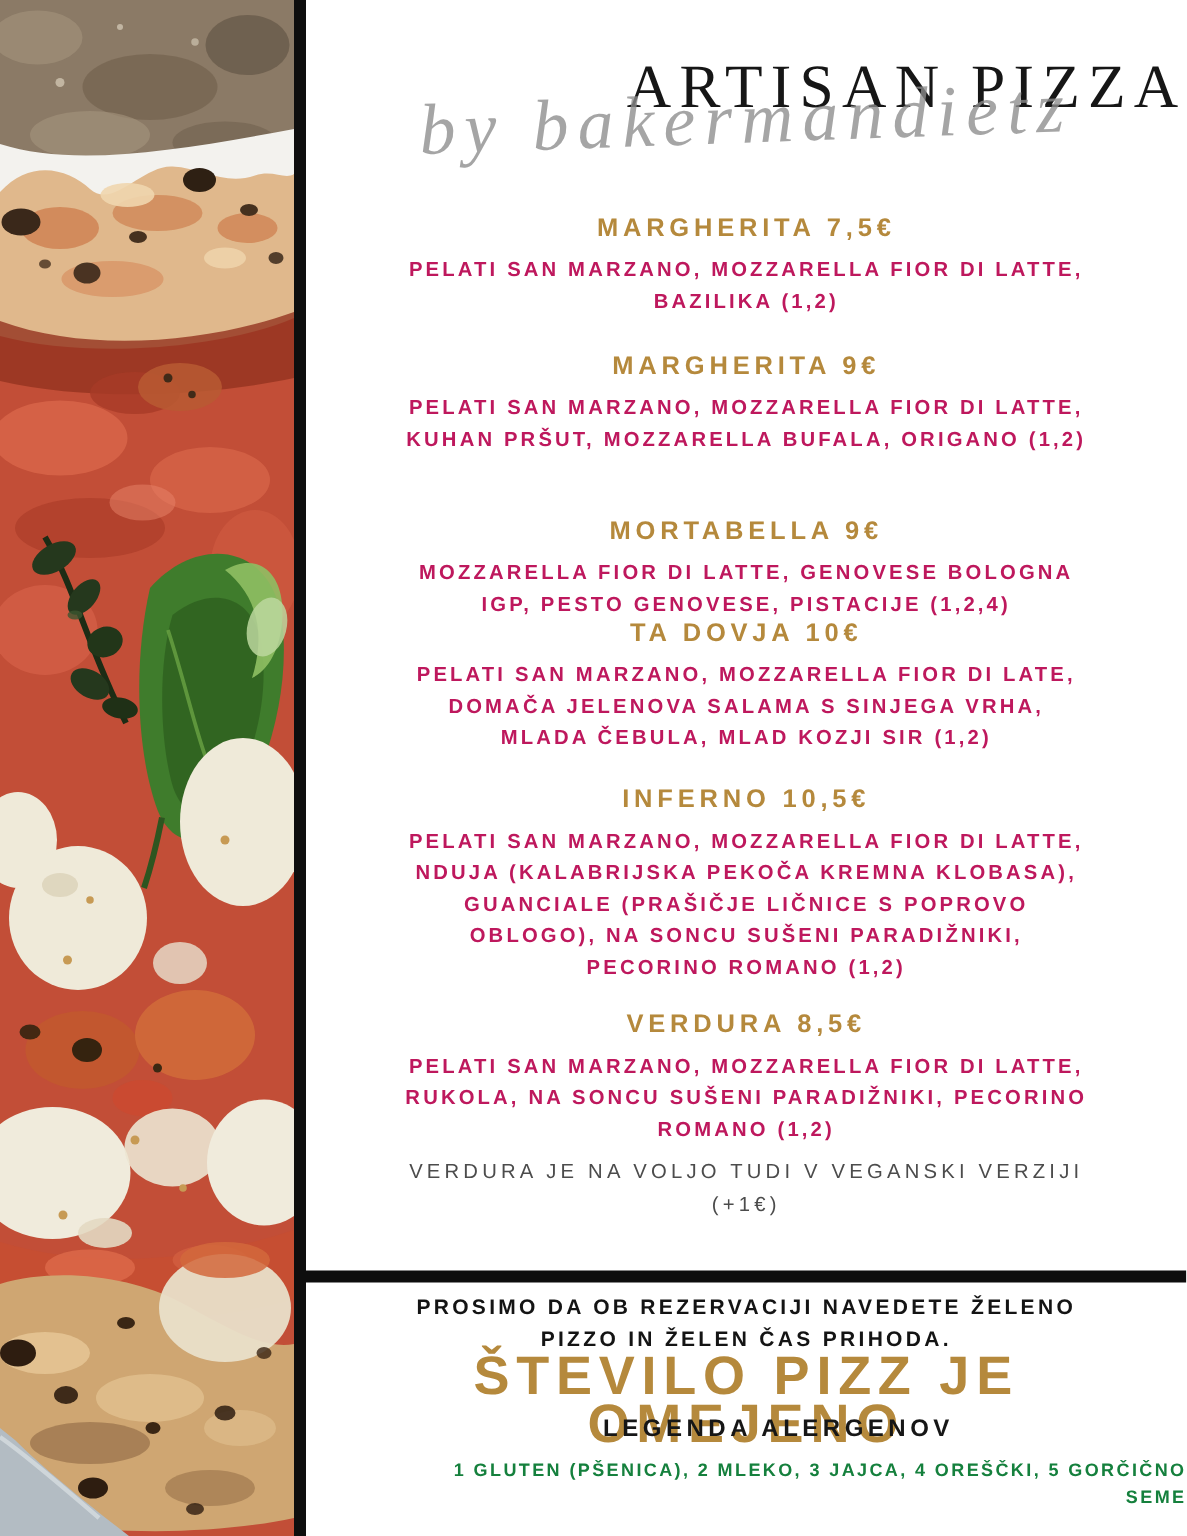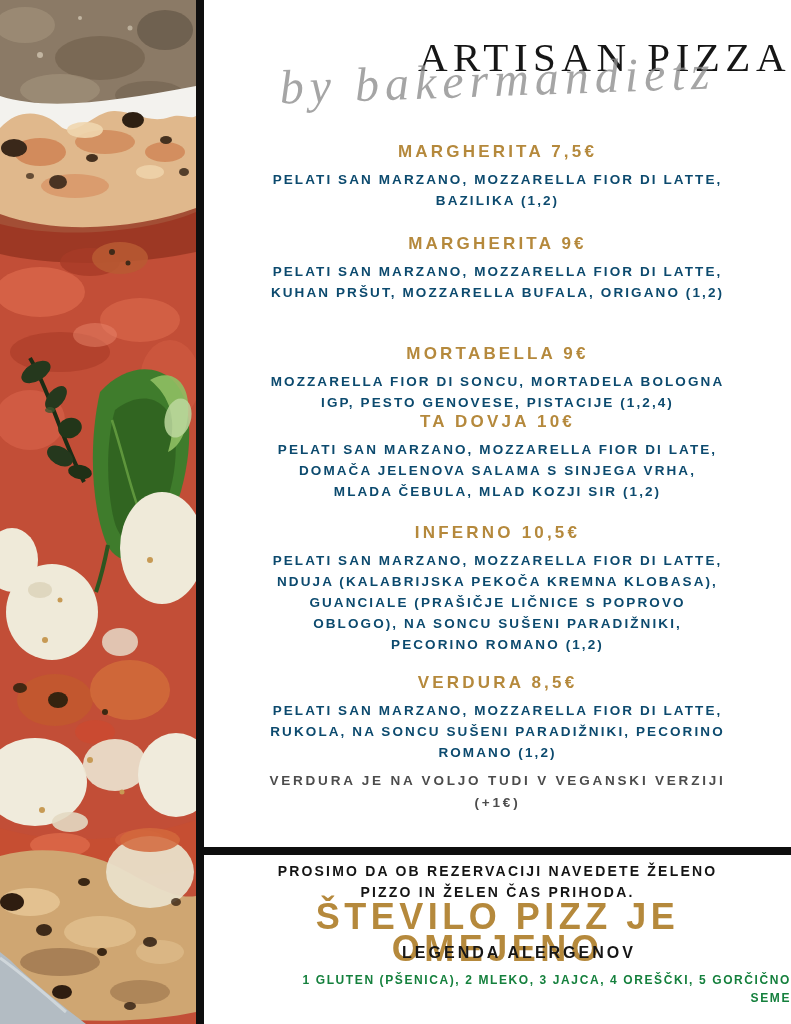--- a/index.html
+++ b/index.html
@@ -27,31 +27,31 @@
     transform:rotate(-2deg);pointer-events:none;line-height:1;
   }
   .items{position:absolute;top:0;left:0;right:0;padding:143px 16px 0;}
   .menu-item{max-width:556px;margin:0 auto;text-align:center;}
   .item-name{
     margin:0 0 9px;font-size:17px;line-height:17px;font-weight:700;
     letter-spacing:3.2px;color:var(--accent-gold,#b5893c);
   }
   .item-desc{
     margin:0;font-size:13.5px;line-height:21px;font-weight:700;
-    letter-spacing:2.1px;color:#0c4a6e;white-space:pre-line;
+    letter-spacing:2.1px;color:#be185d;white-space:pre-line;
   }
   .menu-item:nth-child(1){margin-bottom:24px;}
   .menu-item:nth-child(2){margin-bottom:42px;}
   .menu-item:nth-child(3){}
   .menu-item:nth-child(4){margin-bottom:22px;}
   .menu-item:nth-child(5){margin-bottom:19px;}
   .menu-item:nth-child(6){margin-bottom:0;}
   .vegan-note{
     max-width:556px;margin:7px auto 0;text-align:center;
-    font-size:13.5px;line-height:22px;font-weight:700;letter-spacing:2.8px;
+    font-size:13.5px;line-height:22px;font-weight:400;letter-spacing:2.8px;
     color:#4c4c4c;white-space:pre-line;
   }
   
   .hbar{position:absolute;top:847px;left:-8px;right:0;height:8px;background:var(--divider-black,#0e0e0e);}
   .res-note{
     position:absolute;top:861px;left:0;right:0;margin:0;text-align:center;
     font-size:14px;line-height:21px;font-weight:700;letter-spacing:2.2px;
     color:#141414;white-space:pre-line;
   }
   .limited{
@@ -205,21 +205,21 @@
   </div>
 
   <div class="menu-item">
     <h3 class="item-name"><span>MARGHERITA</span> <span>9€</span></h3>
     <p class="item-desc">PELATI SAN MARZANO, MOZZARELLA FIOR DI LATTE,
 KUHAN PRŠUT, MOZZARELLA BUFALA, ORIGANO (1,2)</p>
   </div>
 
   <div class="menu-item">
     <h3 class="item-name"><span>MORTABELLA</span> <span>9€</span></h3>
-    <p class="item-desc">MOZZARELLA FIOR DI SONCU, MORTADELA BOLOGNA
+    <p class="item-desc">MOZZARELLA FIOR DI LATTE, GENOVESE BOLOGNA
 IGP, PESTO GENOVESE, PISTACIJE (1,2,4)</p>
   </div>
 
   <div class="menu-item">
     <h3 class="item-name"><span>TA DOVJA</span> <span>10€</span></h3>
     <p class="item-desc">PELATI SAN MARZANO, MOZZARELLA FIOR DI LATE,
 DOMAČA JELENOVA SALAMA S SINJEGA VRHA,
 MLADA ČEBULA, MLAD KOZJI SIR (1,2)</p>
   </div>
 

